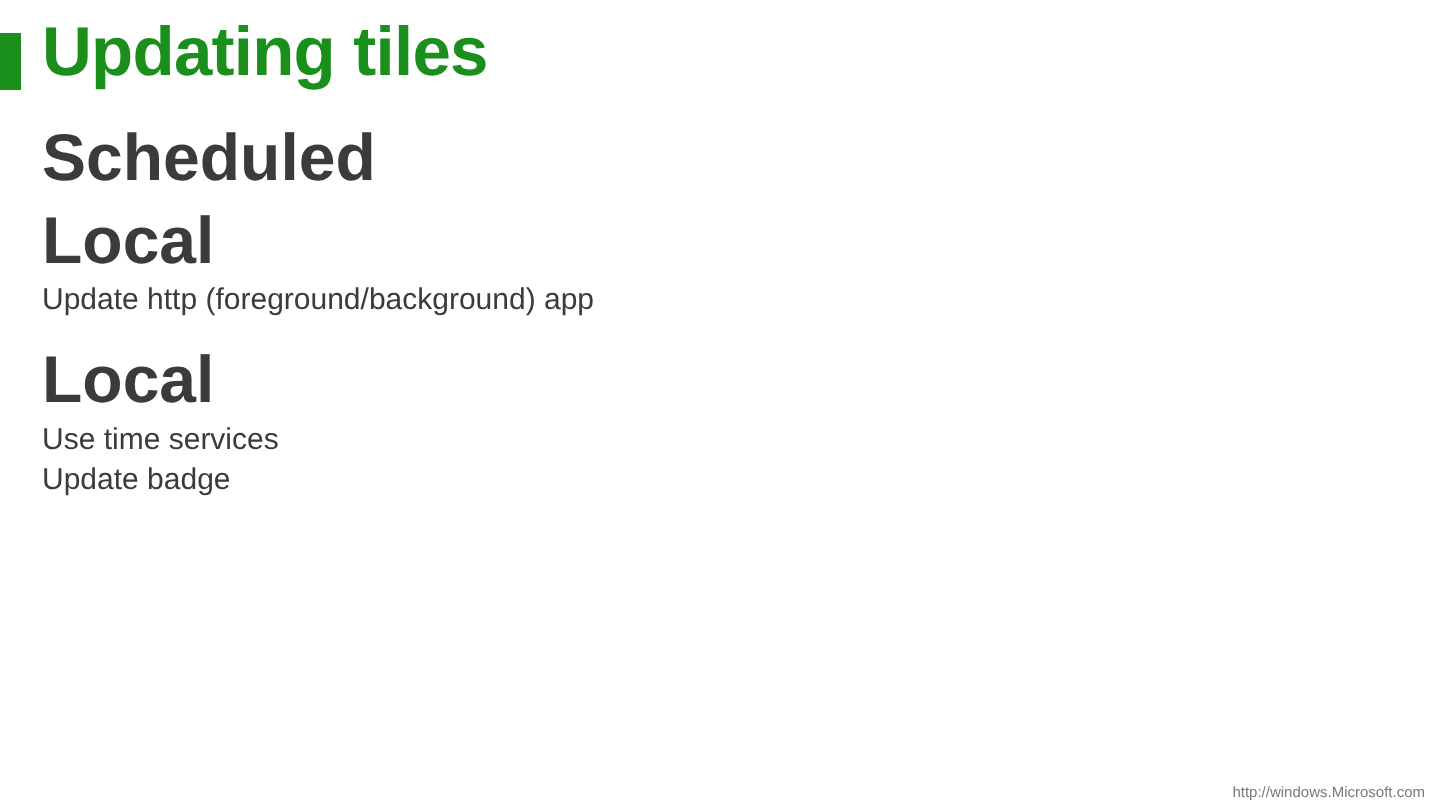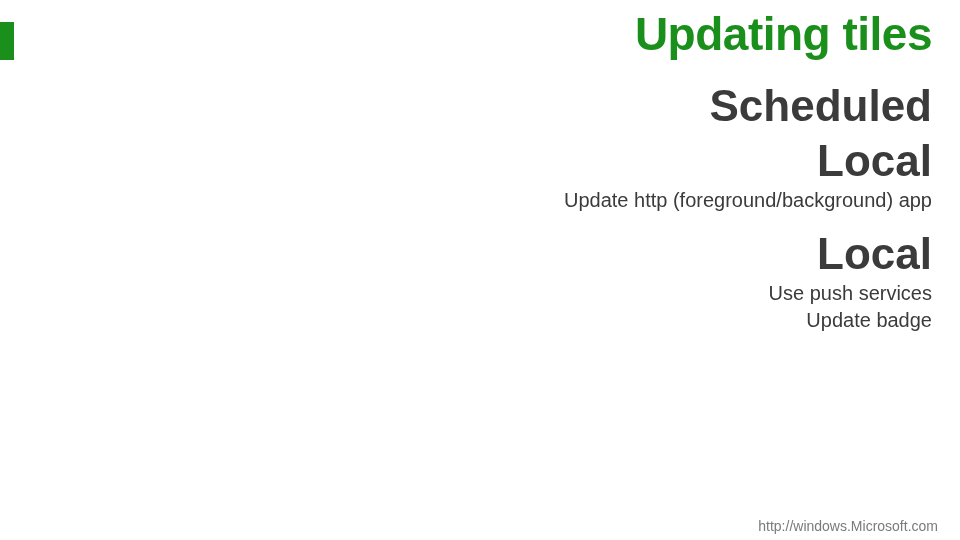--- a/index.html
+++ b/index.html
@@ -1,40 +1,40 @@
 <!DOCTYPE html>
 <html><head>
 <meta charset="utf-8">
 <style>
-  * { margin: 0; padding: 0; box-sizing: border-box; text-align: right; }
+  * { margin: 0; padding: 0; box-sizing: border-box; }
   html, body { width: 960px; height: 540px; background: #fff; font-family: "Segoe UI", "Segoe UI Light", Arial, sans-serif; color: #3b3b3b; overflow: hidden; }
   .slide { position: relative; width: 960px; height: 540px; padding: 10px 28px 0 28px; }
   .accent-bar { position: absolute; left: 0; top: 22px; width: 14px; height: 38px; background: #1b8f1b; }
   .title { font-size: 46px; font-weight: 700; color: #1b8f1b; line-height: 1.05; margin-bottom: 24px; letter-spacing: -0.5px; }
   .section-head { font-size: 44px; font-weight: 700; color: #3b3b3b; line-height: 1.1; margin-top: 6px; }
   .section-body { font-size: 20px; font-weight: 400; color: #3b3b3b; line-height: 1.35; margin-top: 2px; margin-bottom: 16px; }
-  .footer-url { position: absolute; right: 22px; bottom: 6px; font-size: 14px; color: #7a7a7a; }
+  .footer-url { position: absolute; right: 10px; bottom: 6px; font-size: 10px; color: #7a7a7a; }
 </style>
 </head>
 <body>
 
 <div class="slide">
   <div class="accent-bar"></div>
   <h1 class="title">Updating tiles</h1>
 
   <div>
     <div class="section-head">Scheduled</div>
   </div>
 
 
   <div>
     <div class="section-head">Local</div>
     <div class="section-body">Update http (foreground/background) app</div>
   </div>
 
   <div>
     <div class="section-head">Local</div>
-    <div class="section-body" style="white-space:pre-line;">Use push services
+    <div class="section-body" style="white-space:pre-line;">Use time services
 Update badge</div>
   </div>
 
   <div class="footer-url">http://windows.Microsoft.com</div>
 </div>
 
 </body></html>

